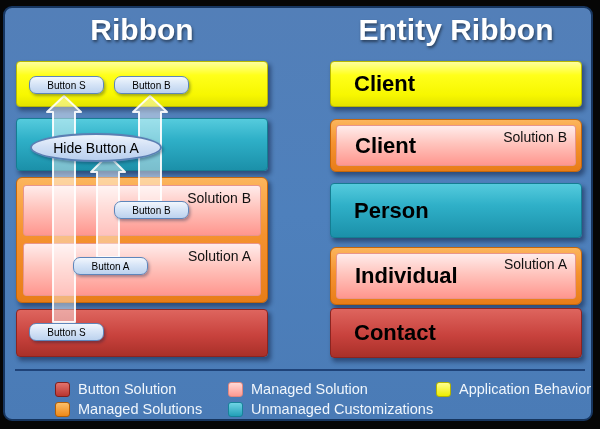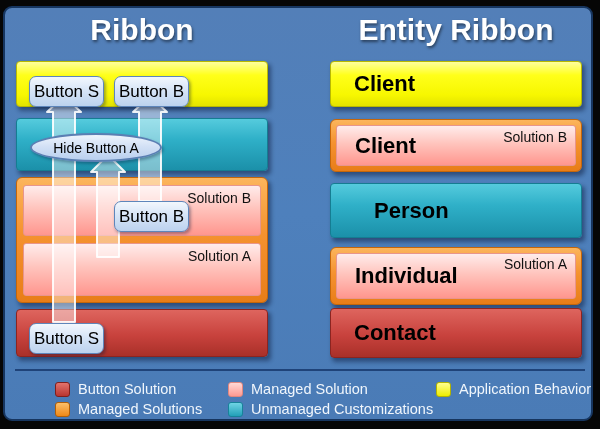--- a/index.html
+++ b/index.html
@@ -49,27 +49,27 @@
     border: 1px solid #c4660a;
     border-radius: 6px;
   }
   .pink {
     background: linear-gradient(180deg, #ffeceb 0%, #ffc4bd 45%, #ff968e 100%);
     border: 1px solid #e8958c;
     border-radius: 3px;
   }
   .btn {
     position: absolute;
-    width: 75px; height: 31px;
+    width: 75px; height: 18px;
     background: linear-gradient(180deg, #f2f7fd 0%, #d7e5f7 45%, #bcd2ee 100%);
     border: 1px solid #5e86bb;
     border-radius: 7px;
     box-shadow: 1.5px 2px 3px rgba(10,25,60,0.35);
     display: flex; align-items: center; justify-content: center;
-    font-size: 17px; color: #000;
+    font-size: 10px; color: #000;
     z-index: 5;
   }
   .pill {
     position: absolute;
     background: linear-gradient(180deg, #eef4fc 0%, #d3e1f6 45%, #b9cfee 100%);
     border: 2px solid #5b7fb3;
     border-radius: 50%;
     display: flex; align-items: center; justify-content: center;
     font-size: 14px; color: #000;
     box-shadow: 1.5px 2px 3px rgba(10,25,60,0.35);
@@ -148,20 +148,21 @@
   <div class="pill" style="left:13px; top:14px; width:132px; height:29px;">Hide Button A</div>
 </div>
 
 <div class="layer orange" style="left:16px; top:177px; width:252px; height:126px;">
   <div class="pink abs" style="left:6px; top:7px; width:238px; height:51px;">
     <span class="sol-tag" style="top:4px; right:9px;">Solution B</span>
     <div class="btn" style="left:90px; top:15px;">Button B</div>
   </div>
   <div class="pink abs" style="left:6px; top:65px; width:238px; height:53px;">
     <span class="sol-tag" style="top:4px; right:9px;">Solution A</span>
+    <div class="btn" style="left:49px; top:13px;">Button A</div>
   </div>
 </div>
 
 <div class="layer red" style="left:16px; top:309px; width:252px; height:48px;">
   <div class="btn" style="left:12px; top:13px;">Button S</div>
 </div>
 
 <svg class="arrows" width="600" height="429" viewBox="0 0 600 429">
   <polygon points="64,96 81,112 75,112 75,322 53,322 53,112 47,112" fill="rgba(255,255,255,0.42)" stroke="rgba(255,255,255,0.9)" stroke-width="2" stroke-linejoin="round"></polygon>
   <polygon points="108,155 125,172 119,172 119,257 97,257 97,172 91,172" fill="rgba(255,255,255,0.42)" stroke="rgba(255,255,255,0.9)" stroke-width="2" stroke-linejoin="round"></polygon>
@@ -172,21 +173,21 @@
   <span class="entity-label">Client</span>
 </div>
 
 <div class="managed-outer" style="left:330px; top:119px; width:252px; height:53px;">
   <div class="pink managed-inner">
     <span class="entity-label" style="padding-left:18px;">Client</span>
   </div>
   <span class="sol-tag" style="top:9px; right:14px;">Solution B</span>
 </div>
 
-<div class="layer teal entity-row" style="left:330px; top:183px; width:252px; height:55px;padding-left:20px;">
+<div class="layer teal entity-row" style="left:330px; top:183px; width:252px; height:55px;">
   <span class="entity-label">Person</span>
 </div>
 
 <div class="managed-outer" style="left:330px; top:247px; width:252px; height:58px;">
   <div class="pink managed-inner">
     <span class="entity-label" style="padding-left:18px;">Individual</span>
   </div>
   <span class="sol-tag" style="top:8px; right:14px;">Solution A</span>
 </div>
 

